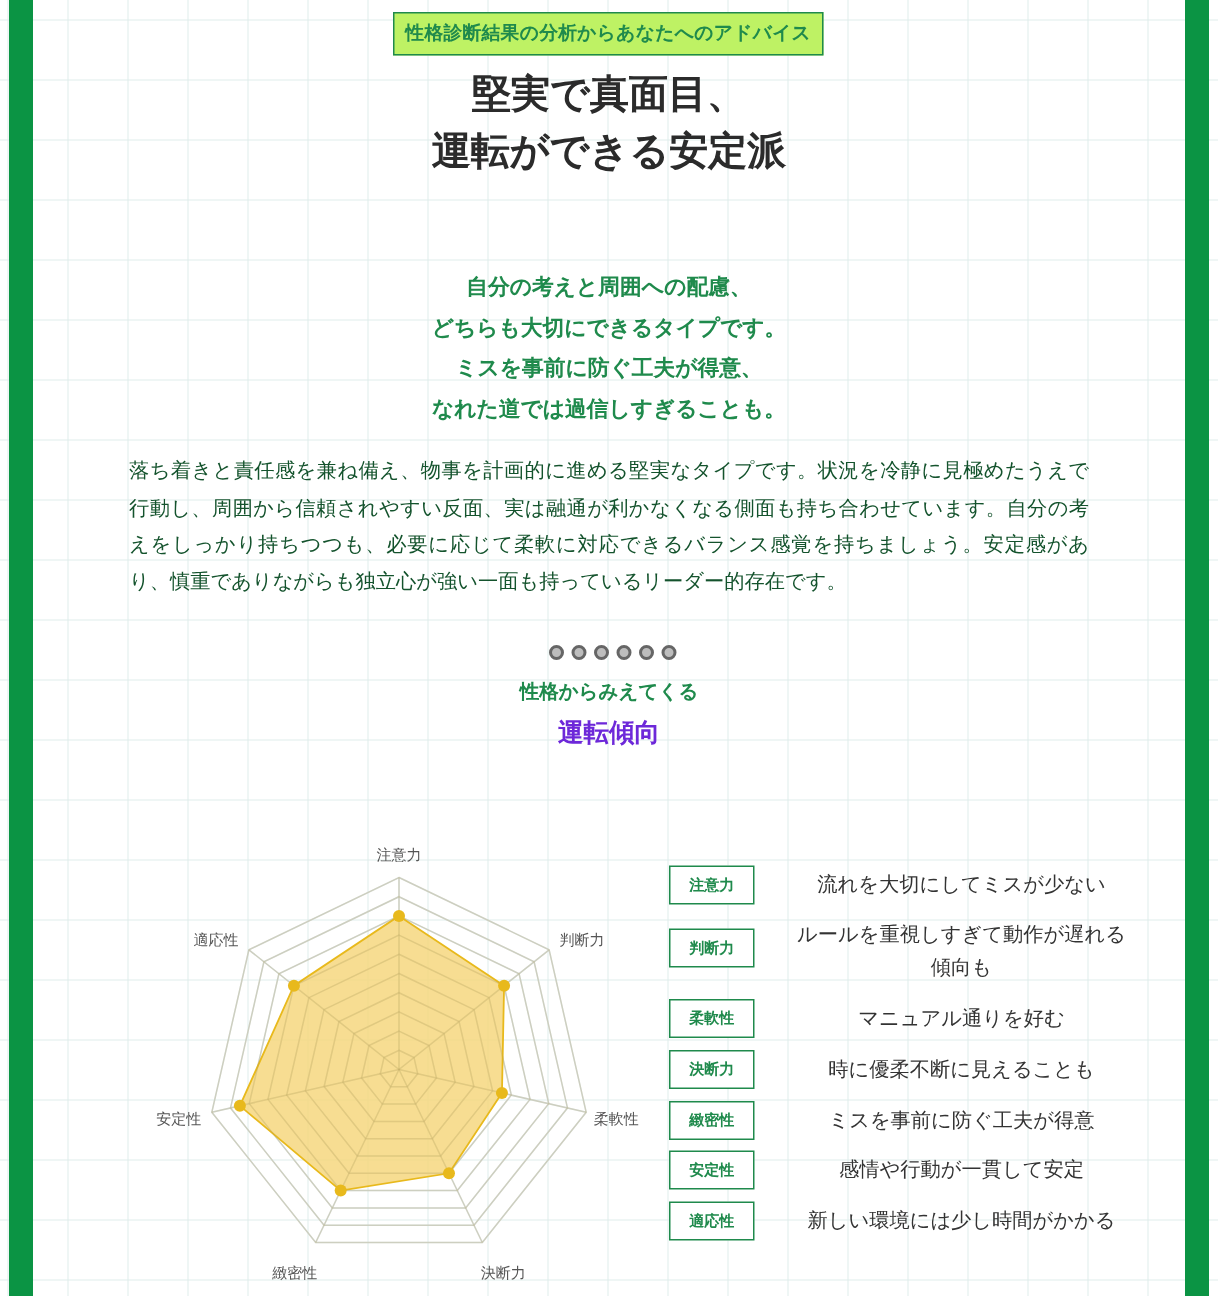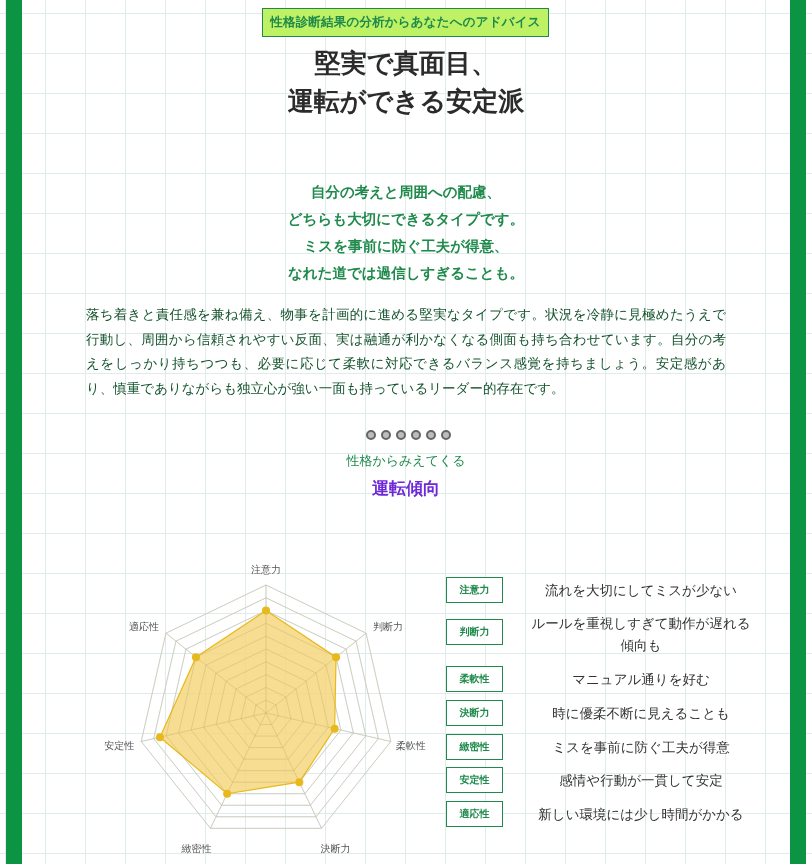--- a/index.html
+++ b/index.html
@@ -44,21 +44,21 @@
 
   .dots {
     position: absolute; top: 430px; left: 366px; display: flex; gap: 5px;
   }
   .dot {
     width: 6px; height: 6px; border-radius: 50%; border: 2px solid #666;
     background: #bdbdbd;
   }
   .section-sub {
     position: absolute; left: 0; width: 812px; top: 452px; text-align: center;
-    color: #1f8a4c; font-size: 13px; font-weight: normal;
+    color: #1f8a4c; font-size: 13px; font-weight: bold;
   }
   .section-title {
     position: absolute; left: 0; width: 812px; top: 477px; text-align: center;
     color: #6d28d9; font-size: 17px; font-weight: bold;
   }
 
   .radar { position: absolute; left: 0; top: 0; width: 812px; height: 864px; pointer-events: none; }
   .radar text { font-size: 10px; fill: #555; font-family: "DejaVu Sans", sans-serif; }
 
   .traits {

